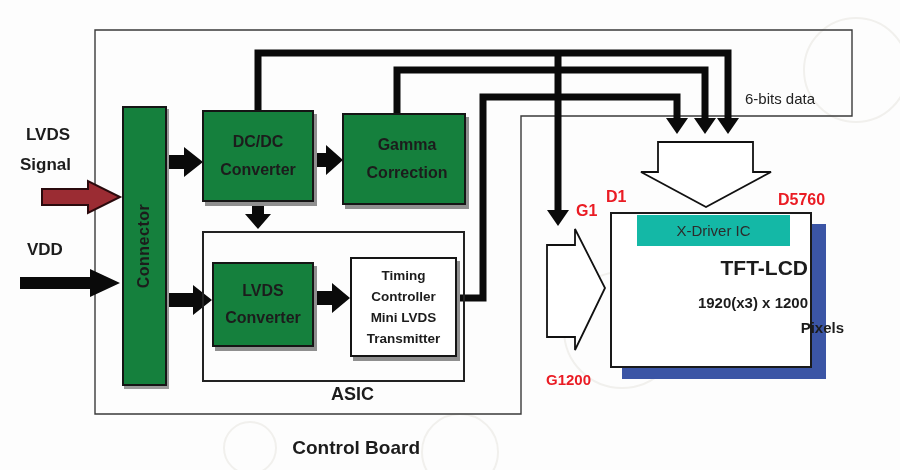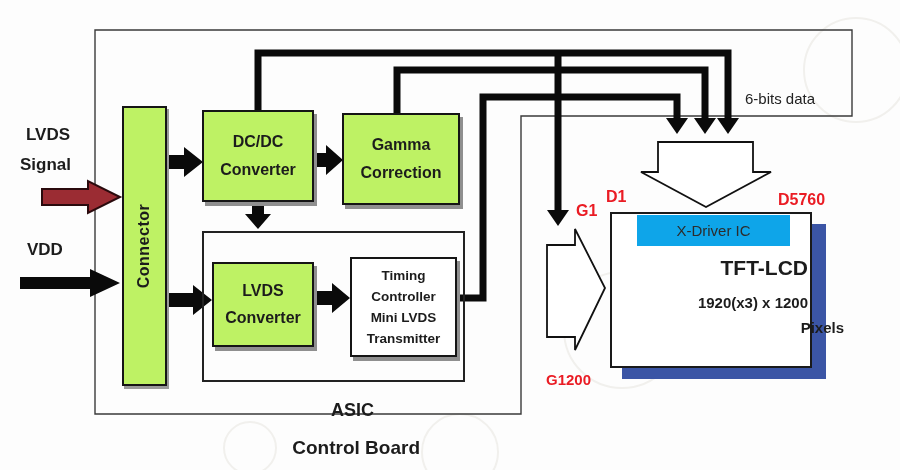--- a/index.html
+++ b/index.html
@@ -3,21 +3,21 @@
 <meta charset="utf-8">
 <style>
   html,body { margin:0; padding:0; background:#ffffff; }
   #stage {
     position:relative; width:900px; height:470px; background:#fdfdfd;
     font-family:"Liberation Sans", sans-serif; overflow:hidden;
   }
   #wires { position:absolute; left:0; top:0; z-index:1; }
   .abs { position:absolute; z-index:2; }
   .comp {
-    position:absolute; z-index:2; background:#bef264; border:2px solid #151515;
+    position:absolute; z-index:2; background:#15803d; border:2px solid #151515;
     box-shadow:3px 4px 0 #8f8f8f;
     display:flex; flex-direction:column; align-items:center; justify-content:center;
     color:#1c1c1c; font-weight:bold; text-align:center;
   }
   .whitebox { background:#ffffff;align-items:center; }
   .plain { background:transparent; box-shadow:none; }
   .lbl { position:absolute; z-index:3; color:#1c1c1c; white-space:nowrap; }
   .bold { font-weight:bold; }
   .red { color:#ea1c24; font-weight:bold; }
   .vtext { transform:rotate(-90deg); white-space:nowrap; font-size:16px; letter-spacing:0.5px; }
@@ -69,48 +69,48 @@
 
   <div class="comp" style="left:122px; top:106px; width:41px; height:276px; box-shadow:2px 3px 0 #9a9a9a;">
     <span class="vtext">Connector</span>
   </div>
 
   <div class="comp" style="left:202px; top:110px; width:108px; height:88px; font-size:16px; gap:10px;">
     <div>DC/DC</div>
     <div>Converter</div>
   </div>
 
-  <div class="comp" style="left:342px; top:113px; width:114px; height:88px; font-size:16px; gap:10px;">
+  <div class="comp" style="left:342px; top:113px; width:114px; height:88px; font-size:16px; gap:10px;padding-left:6px;">
     <div>Gamma</div>
     <div>Correction</div>
   </div>
 
   <div class="comp plain" style="left:202px; top:231px; width:259px; height:147px; border:2px solid #222; background:#ffffff00;"></div>
 
   <div class="comp" style="left:212px; top:262px; width:98px; height:81px; font-size:16px; gap:9px;">
     <div>LVDS</div>
     <div>Converter</div>
   </div>
 
   <div class="comp whitebox" style="left:350px; top:257px; width:103px; height:96px; font-size:13.5px; line-height:21px;">
     <div>Timing</div>
     <div>Controller</div>
     <div>Mini LVDS</div>
     <div>Transmitter</div>
   </div>
 
-  <div class="lbl bold center" style="left:294px; top:400px; width:80px; font-size:18px;">ASIC</div>
+  <div class="lbl bold center" style="left:294px; top:384px; width:80px; font-size:18px;">ASIC</div>
 
   <div class="lbl bold center" style="left:250px; top:437px; width:170px; font-size:19px;">Control Board</div>
 
   <div class="lbl" style="left:745px; top:81px; font-size:15px; color:#222;margin-top:9px;">6-bits data</div>
 
   <div class="abs" style="left:622px; top:224px; width:204px; height:155px; background:#3b55a5;"></div>
   <div class="abs" style="left:610px; top:212px; width:198px; height:152px; background:#ffffff; border:2px solid #1a1a1a;"></div>
-  <div class="abs" style="left:637px; top:215px; width:153px; height:31px; background:#0ea5e9; display:flex; align-items:center; justify-content:center; font-size:15px; color:#2c2c2c; z-index:3;">
+  <div class="abs" style="left:637px; top:215px; width:153px; height:31px; background:#14b8a6; display:flex; align-items:center; justify-content:center; font-size:15px; color:#2c2c2c; z-index:3;">
     <span>X-Driver IC</span>
   </div>
   <div class="lbl bold center" style="left:612px; top:256px; width:196px; font-size:21px;">TFT-LCD</div>
   <div class="lbl bold center" style="left:612px; top:294px; width:196px; font-size:15px;">1920(x3) x 1200</div>
   <div class="lbl bold center" style="left:612px; top:319px; width:196px; font-size:15px;margin-left:36px;">Pixels</div>
 
   <div class="lbl red" style="left:606px; top:188px; font-size:16px;">D1</div>
   <div class="lbl red" style="left:778px; top:191px; font-size:16px;">D5760</div>
   <div class="lbl red" style="left:576px; top:202px; font-size:16px;">G1</div>
   <div class="lbl red" style="left:546px; top:371px; font-size:15px;">G1200</div>

